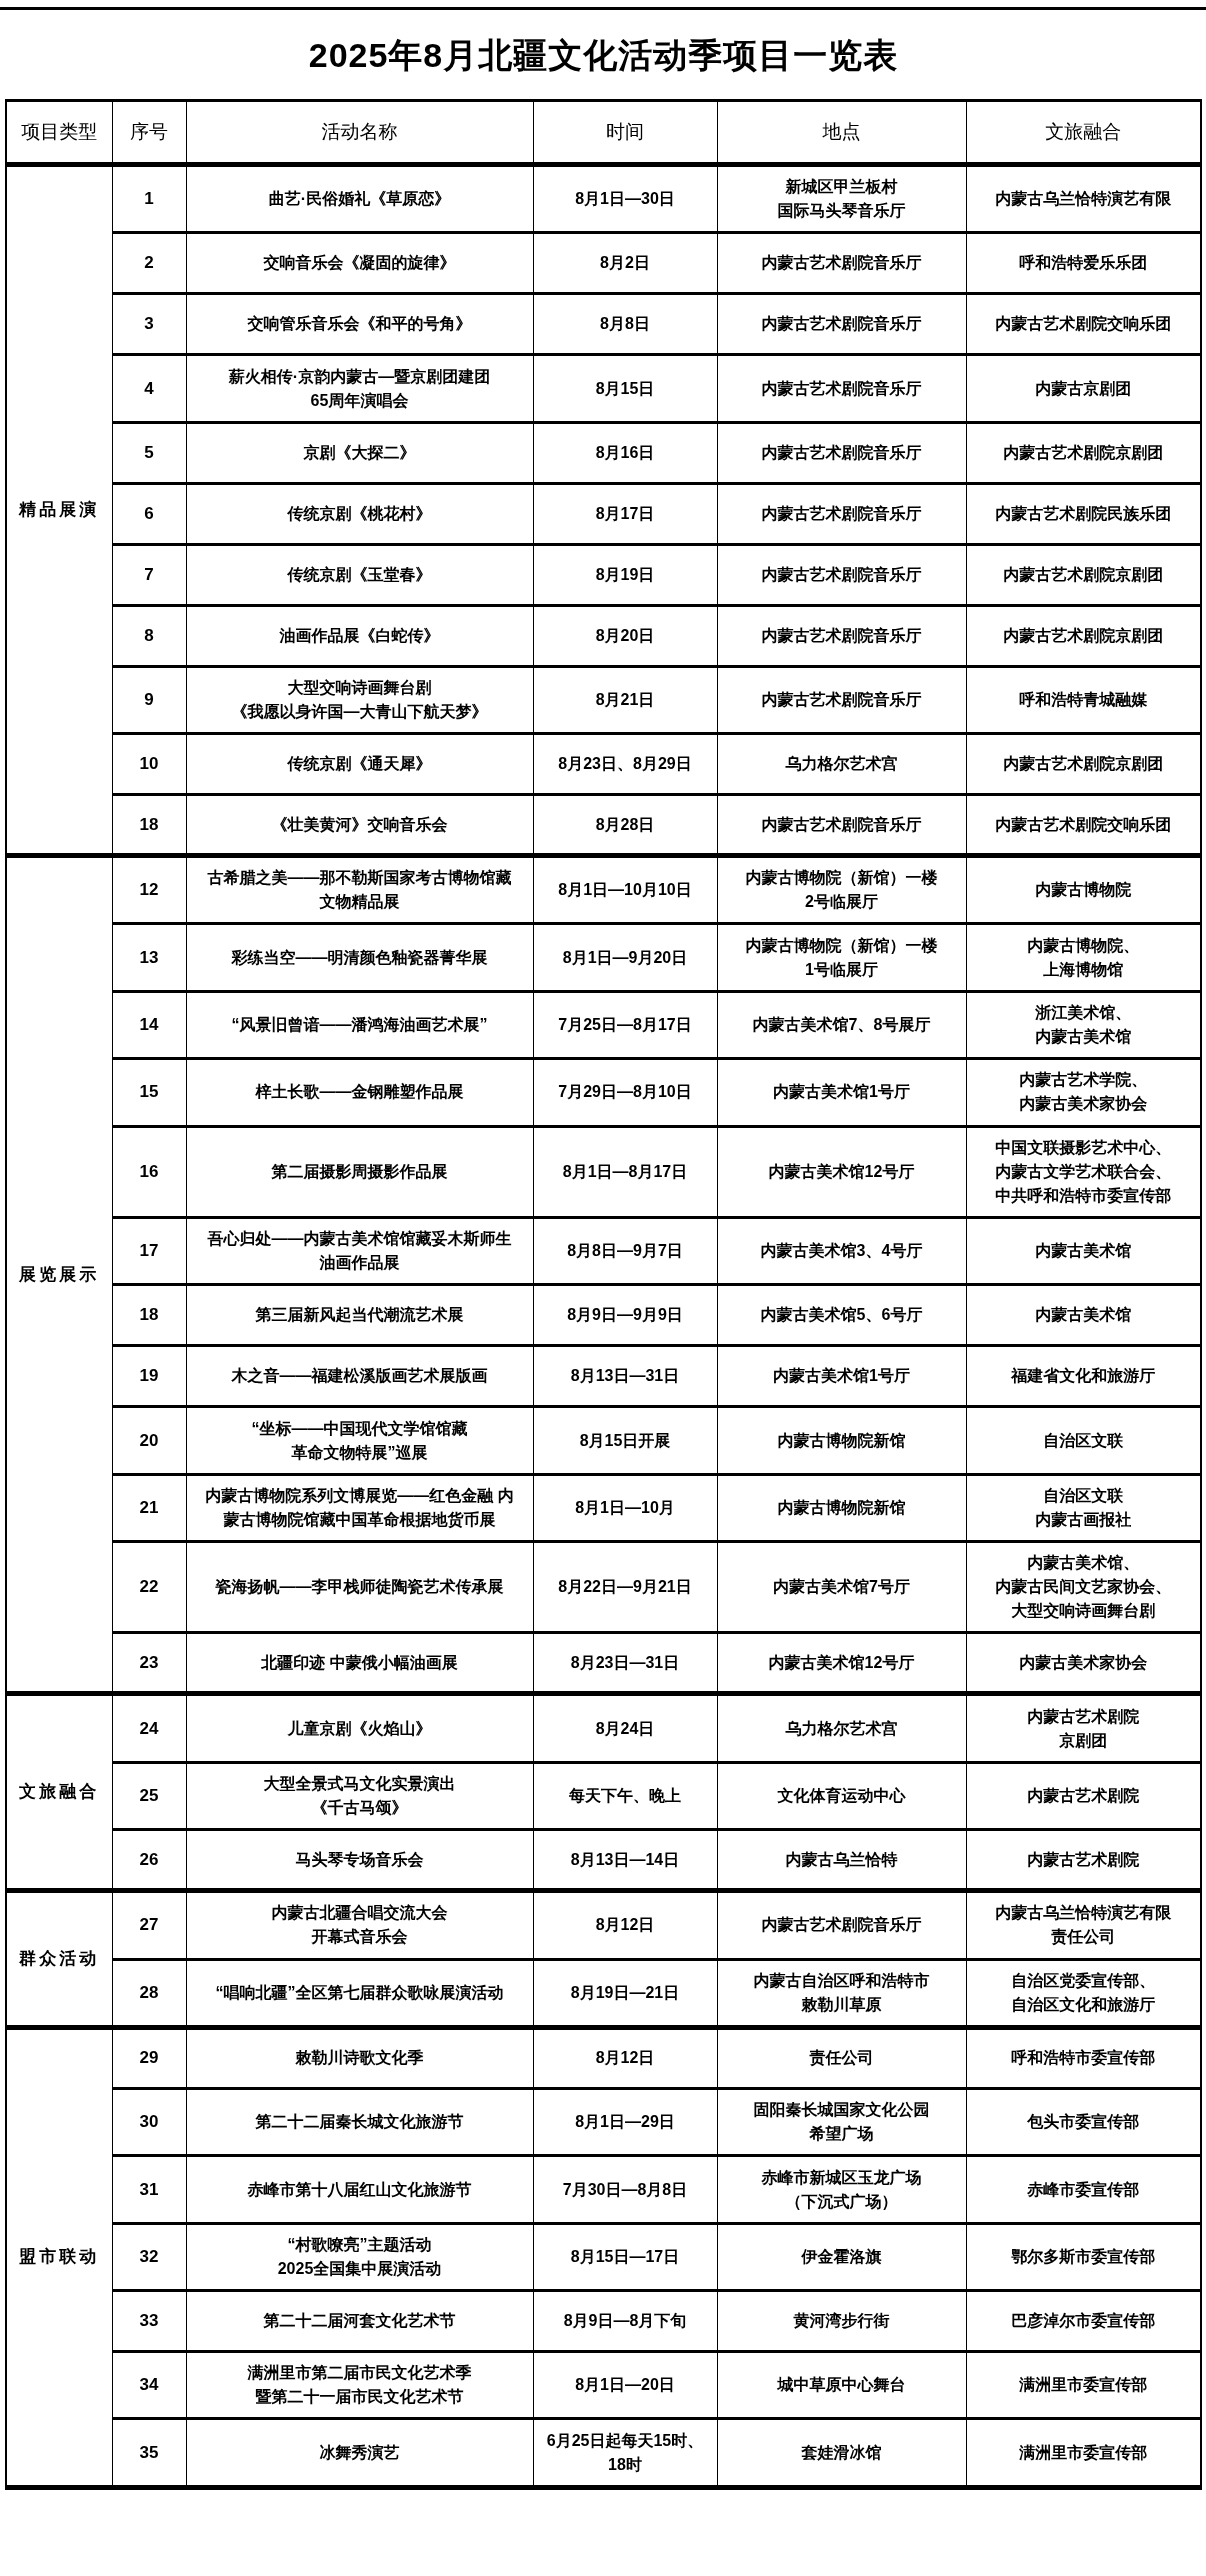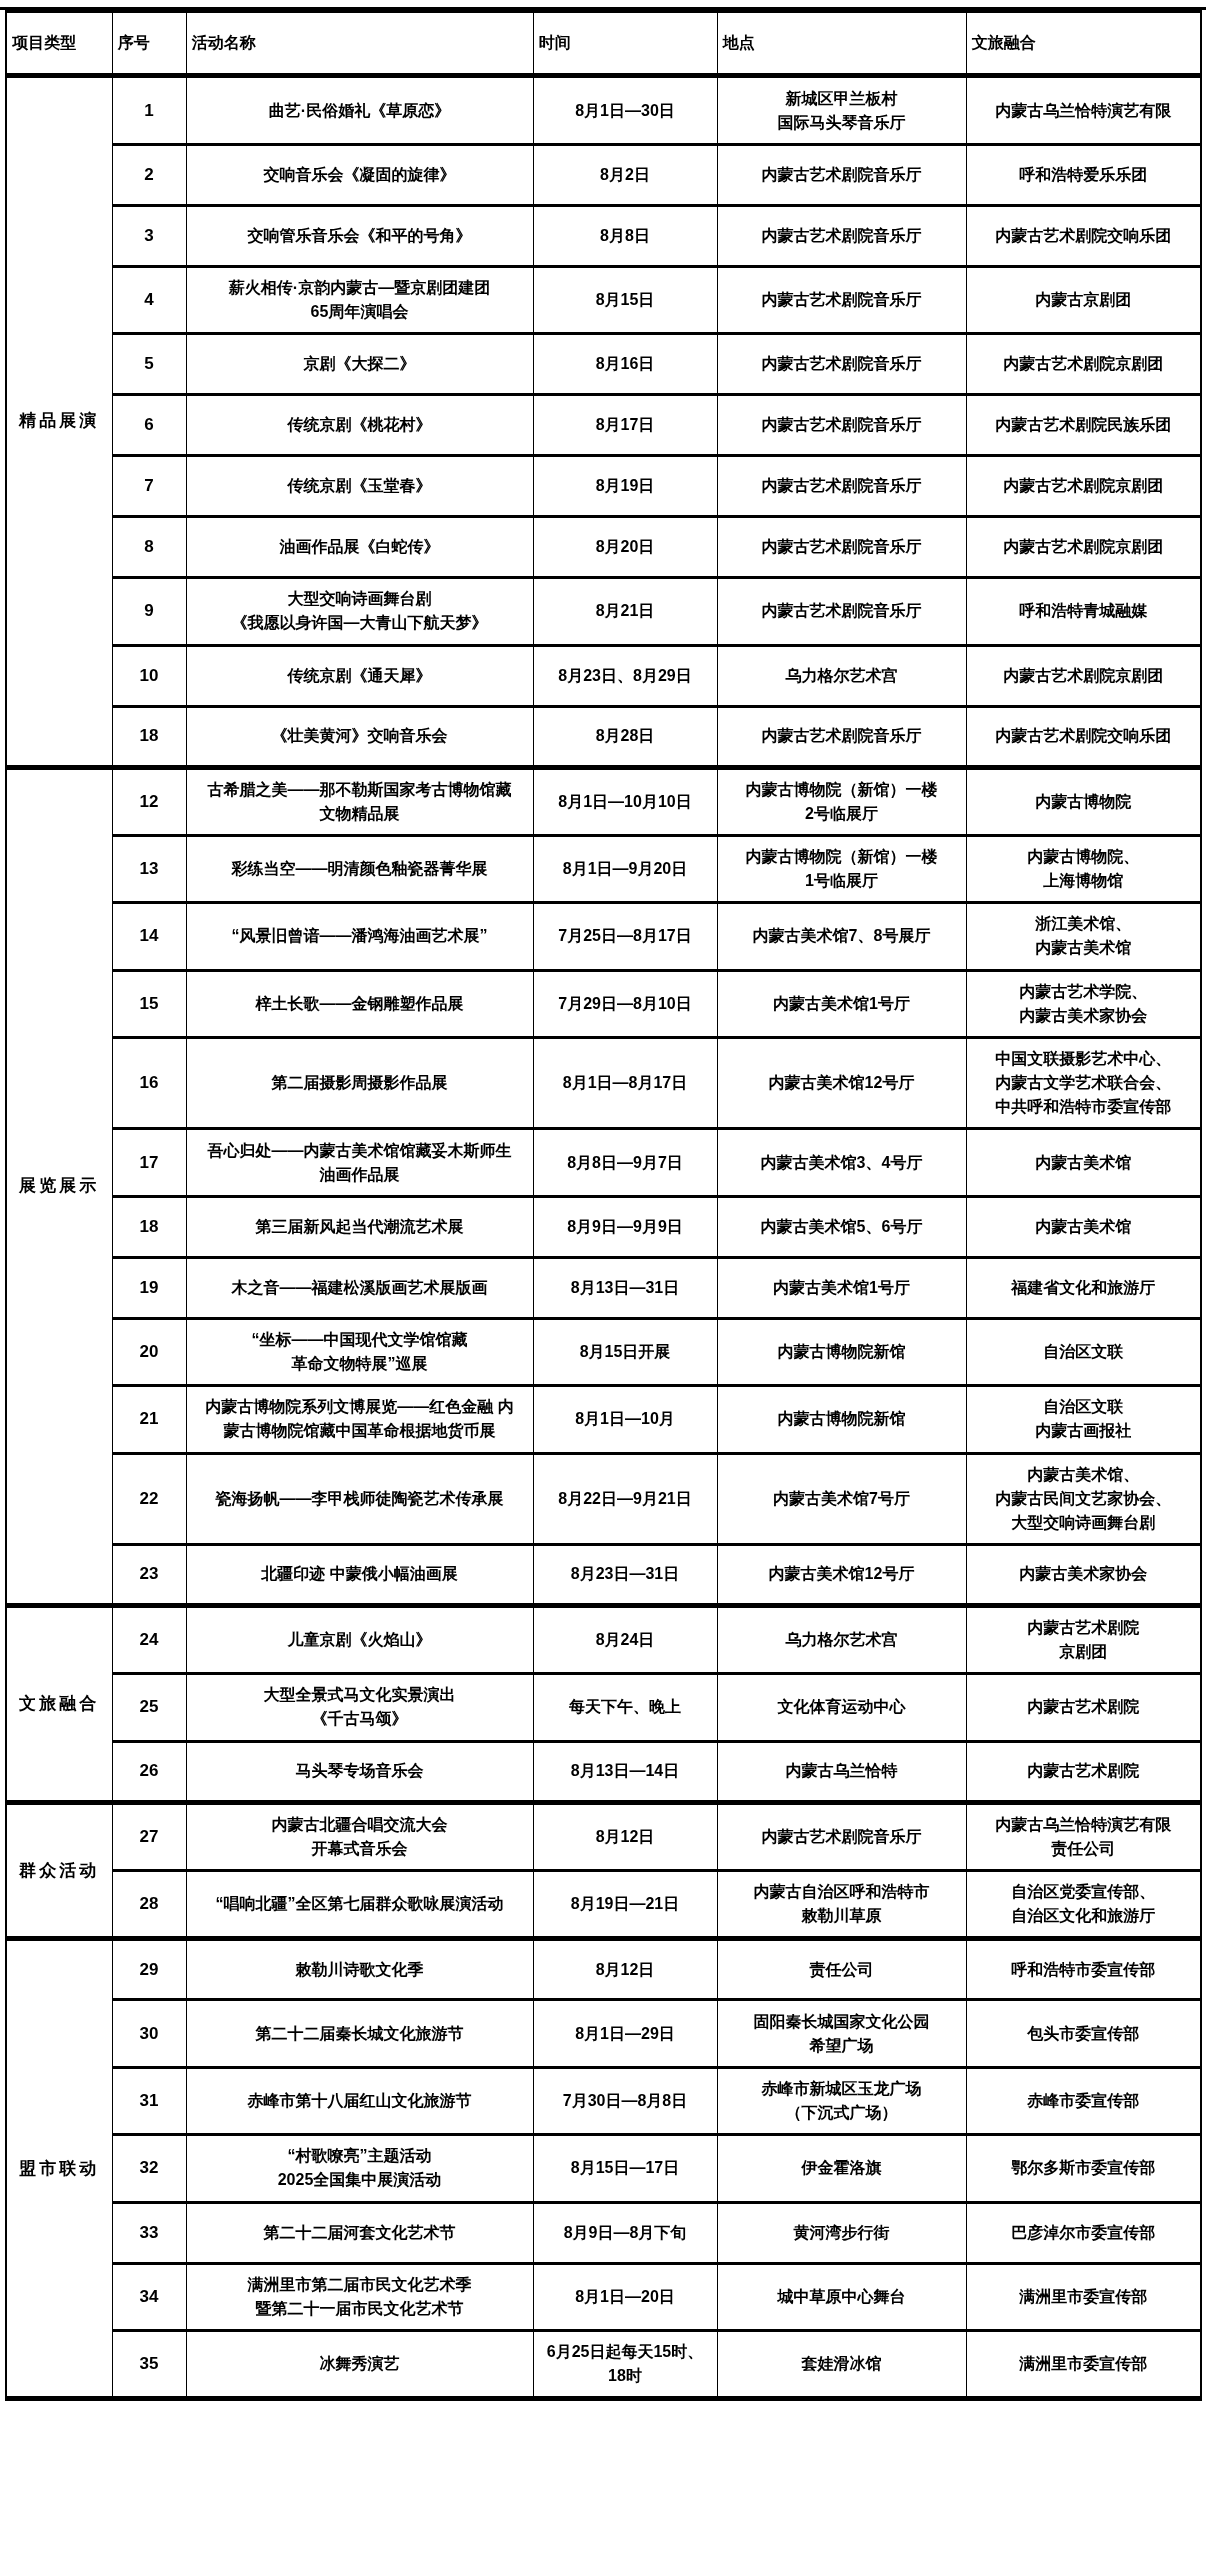--- a/index.html
+++ b/index.html
@@ -24,26 +24,26 @@
   }
   col.c-cat{width:106px;}
   col.c-no{width:74px;}
   col.c-name{width:347px;}
   col.c-time{width:184px;}
   col.c-place{width:249px;}
   col.c-org{width:235px;}
   th{
     border:1.5px solid #000;
     border-bottom:4.6px solid #000;
-    font-size:16px;
+    font-size:19px;
     height:52px;
     padding:4.1px 5.2px;
-    text-align:left;
+    text-align:center;
     vertical-align:middle;
-    font-weight:700;
+    font-weight:400;
   }
   td{
     border:1.5px solid #000;
     border-top:3.6px solid #000;
     font-size:16px;
     line-height:24px;
     text-align:center;
     vertical-align:middle;
     height:61px;
     padding:8.2px 7.2px;
@@ -56,20 +56,21 @@
     letter-spacing:3.1px;
   }
   td.no{font-size:17px;}
   tr.section-start td{border-top:5.2px solid #000;}
 </style>
 </head>
 <body>
 
 <div class="page">
   <div class="top-rule"></div>
+  <div class="title">2025年8月北疆文化活动季项目一览表</div>
 
   <table class="schedule">
     <colgroup>
       <col class="c-cat">
         <col class="c-no">
         <col class="c-name">
         <col class="c-time">
         <col class="c-place">
         <col class="c-org">
     </colgroup>

